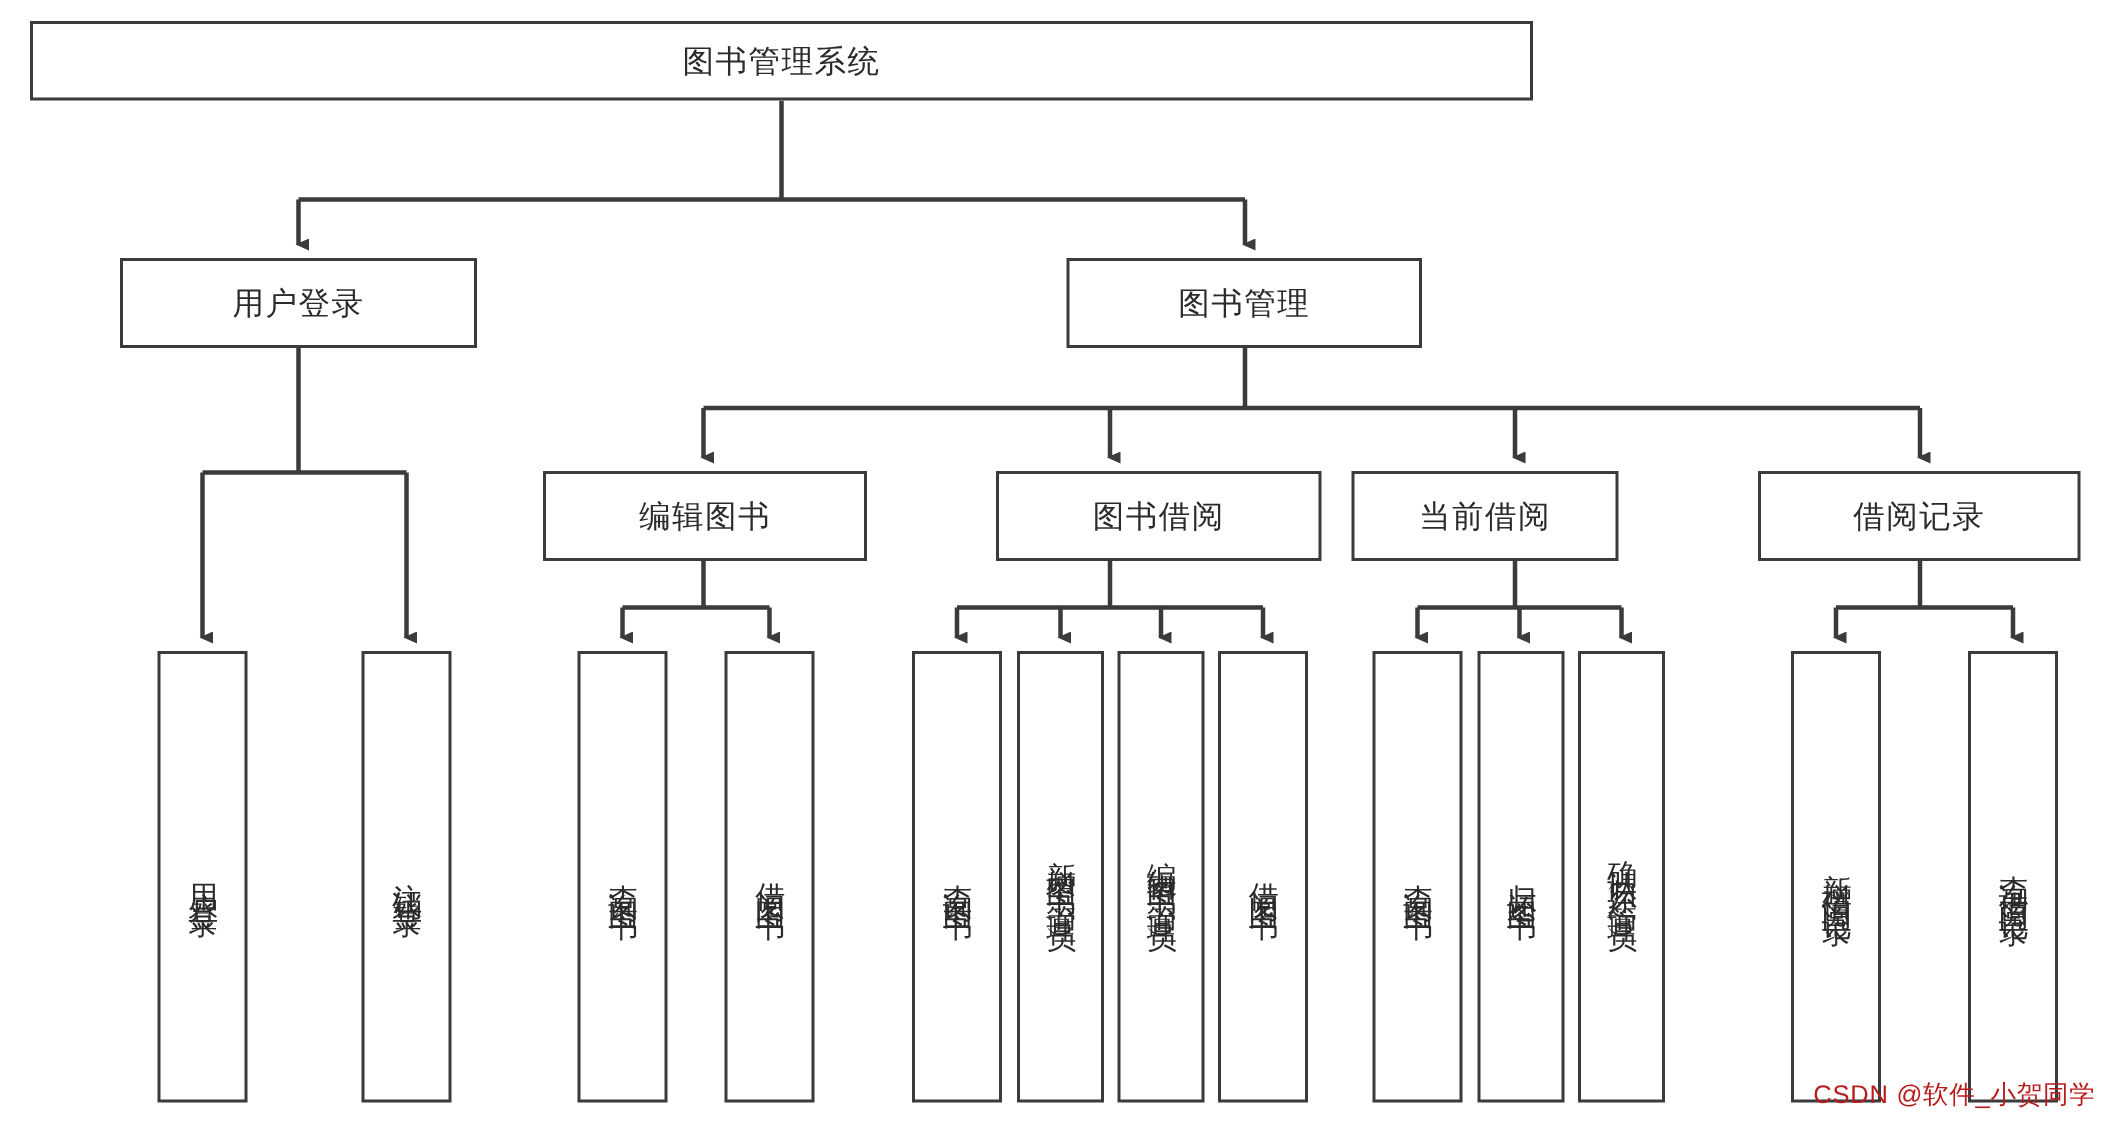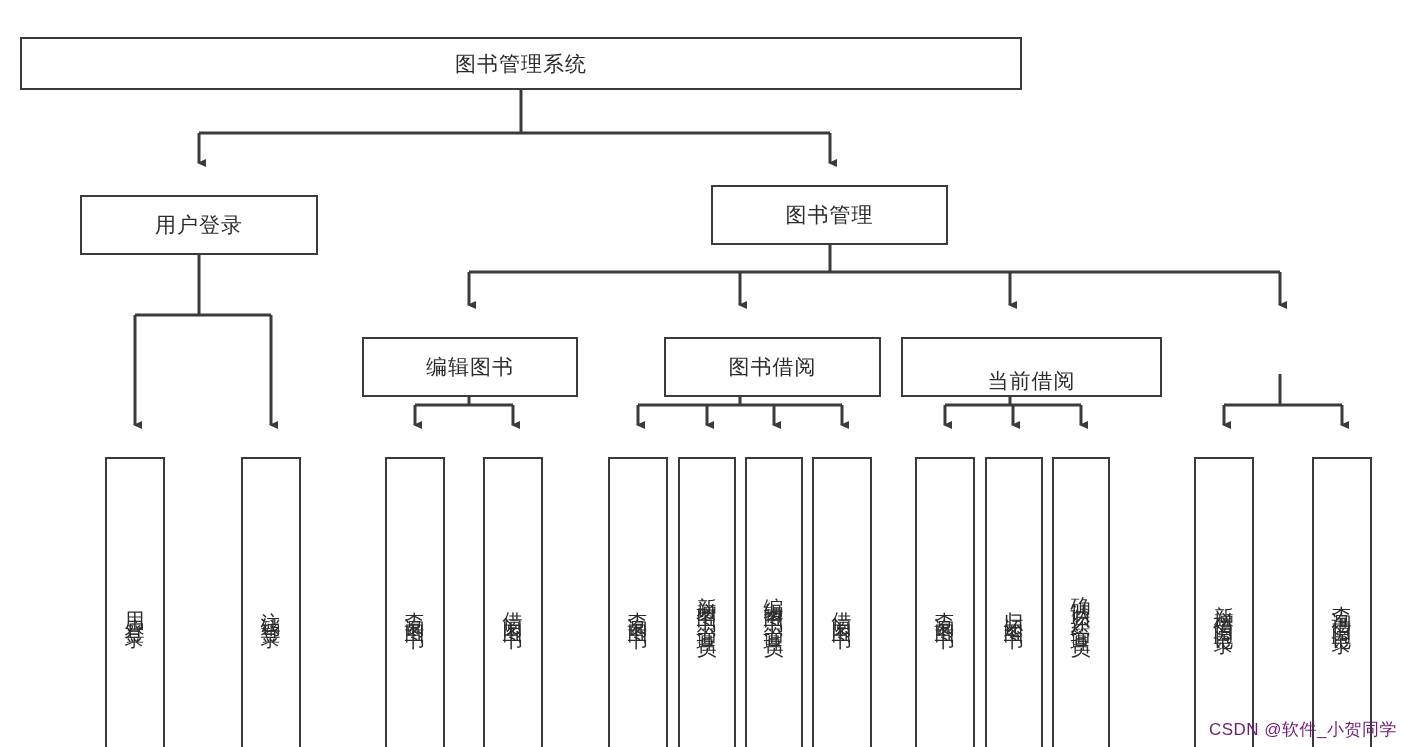--- a/index.html
+++ b/index.html
@@ -27,21 +27,20 @@
   }
   .node {
     position: absolute;
     box-sizing: border-box;
     background: #ffffff;
     border: 2px solid #3b3b3b;
     display: flex;
     align-items: center;
     justify-content: center;
     color: #2b2b2b;
-    margin-top: 23px;
   }
   .node.horiz {
     font-size: 21px;
     letter-spacing: 1px;
   }
   .node.vert {
     font-size: 20px;
   }
   .node.vert .vlabel {
     writing-mode: vertical-rl;
@@ -52,21 +51,21 @@
     text-align: center;
   }
   .node .hlabel {
     white-space: nowrap;
   }
   #watermark {
     position: absolute;
     right: 8px;
     bottom: 6px;
     font-size: 17px;
-    color: #701a75;
+    color: #b91c1c;
     letter-spacing: 0.5px;
     white-space: nowrap;
   }
 </style>
 </head>
 <body>
 
 <div id="canvas">
 
   <svg id="wires" viewBox="0 0 1405 747" xmlns="http://www.w3.org/2000/svg">
@@ -119,32 +118,35 @@
     </g>
   </svg>
 
   <div class="node horiz" style="left:20px; top:14px; width:1002px; height:53px;">
     <span class="hlabel">图书管理系统</span>
   </div>
 
   <div class="node horiz" style="left:80px; top:172px; width:238px; height:60px;">
     <span class="hlabel">用户登录</span>
   </div>
-  <div class="node horiz" style="left:711px; top:162px; width:237px; height:60px;font-family:Liberation Mono, monospace;">
+  <div class="node horiz" style="left:711px; top:172px; width:237px; height:60px;font-family:Liberation Mono, monospace;">
     <span class="hlabel">图书管理</span>
   </div>
 
   <div class="node horiz" style="left:362px; top:314px; width:216px; height:60px;">
     <span class="hlabel">编辑图书</span>
   </div>
   <div class="node horiz" style="left:664px; top:314px; width:217px; height:60px;">
     <span class="hlabel">图书借阅</span>
   </div>
-  <div class="node horiz" style="left:901px; top:314px; width:261px; height:60px;align-items:flex-end;">
+  <div class="node horiz" style="left:901px; top:314px; width:178px; height:60px;">
     <span class="hlabel">当前借阅</span>
+  </div>
+  <div class="node horiz" style="left:1172px; top:314px; width:215px; height:60px;">
+    <span class="hlabel">借阅记录</span>
   </div>
 
   <div class="node vert" style="left:105px; top:434px; width:60px; height:301px;">
     <span class="vlabel">用户登录</span>
   </div>
   <div class="node vert" style="left:241px; top:434px; width:60px; height:301px;">
     <span class="vlabel">注销登录</span>
   </div>
 
   <div class="node vert" style="left:385px; top:434px; width:60px; height:301px;">

